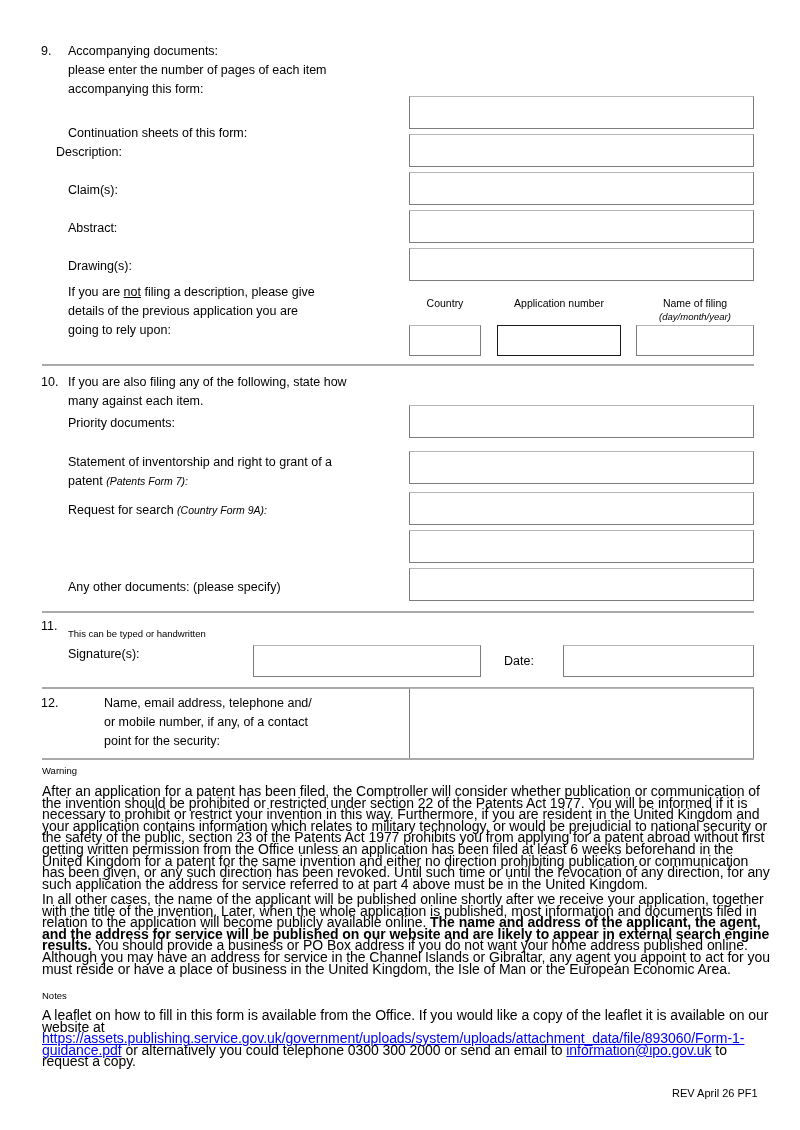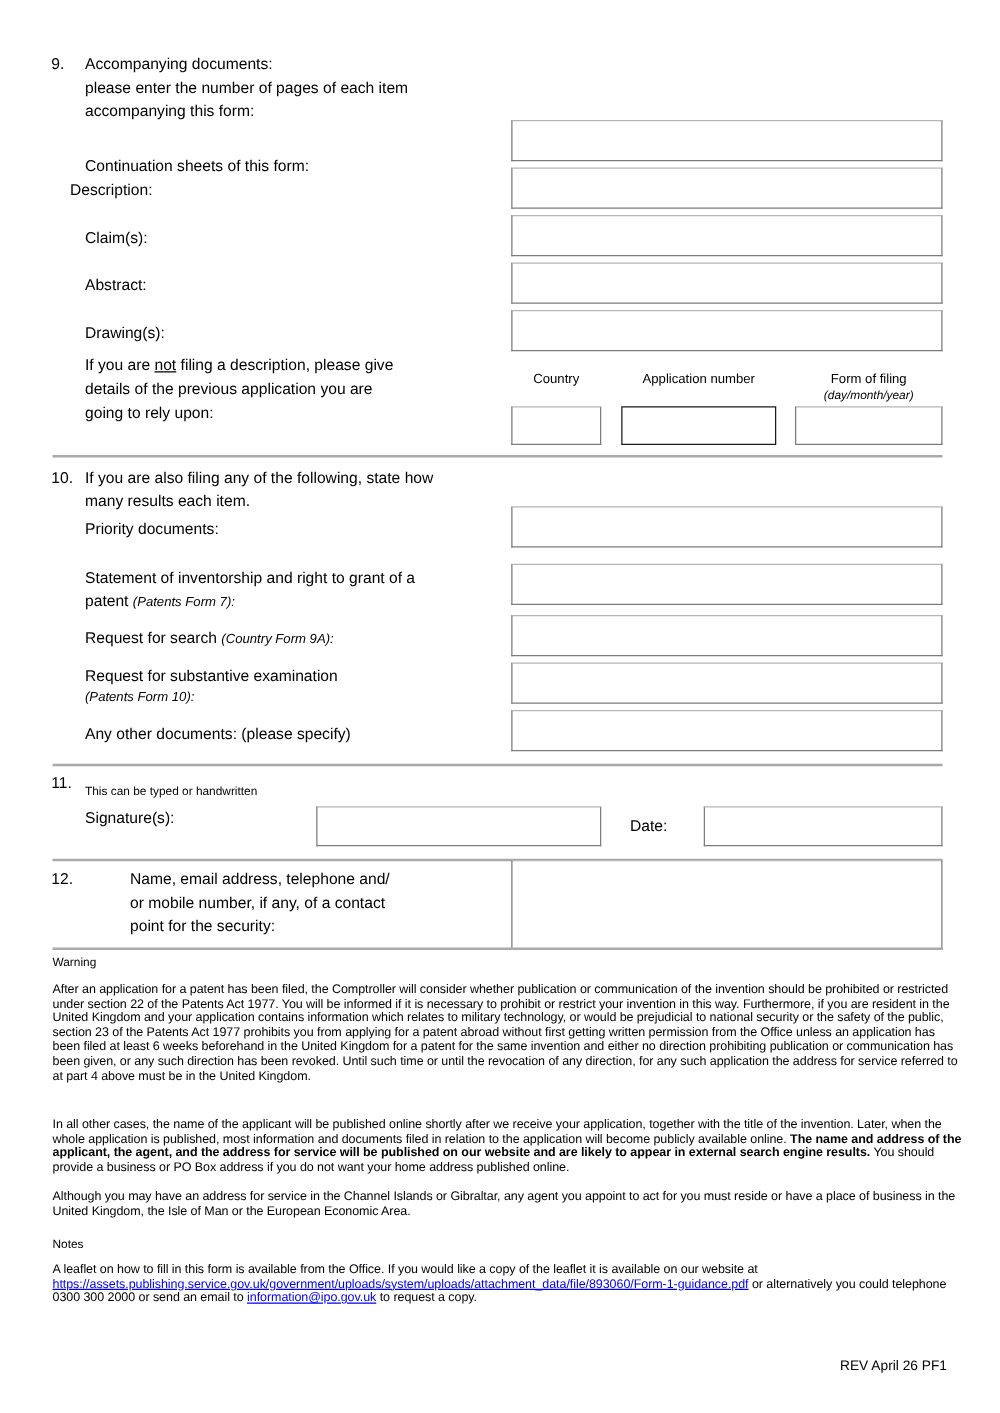--- a/index.html
+++ b/index.html
@@ -83,21 +83,21 @@
   }
 
   
   .note-head {
     position: absolute;
     font-size: 9.5px;
     line-height: 13px;
   }
   .para {
     position: absolute;
-    font-size: 10px;
+    font-size: 14px;
     line-height: 11.6px;
     text-align: left;
     letter-spacing: -0.05px;
   }
   .para b { font-weight: bold; }
   .para .lnk {
     text-decoration: underline;
   }
   .footer {
     position: absolute;
@@ -131,49 +131,45 @@
 
   <div class="qtext" style="left:68px; top:283px; width:340px;">
     <span>If you are </span><u class="und">not</u><span> filing a description, please give</span><br>
     <span>details of the previous application you are</span><br>
     <span>going to rely upon:</span>
   </div>
 
   <div class="colhead" style="left:409px; top:296px; width:72px;">Country</div>
   <div class="colhead" style="left:497px; top:296px; width:124px;">Application number</div>
   <div class="colhead" style="left:636px; top:296px; width:118px;">
-    <span>Form of filing</span>
+    <span>Name of filing</span>
     <span class="sub">(day/month/year)</span>
   </div>
 
   <div class="box" style="left:409px; top:325px; width:72px; height:31px;"></div>
   <div class="box strong" style="left:497px; top:325px; width:124px; height:31px;"></div>
   <div class="box" style="left:636px; top:325px; width:118px; height:31px;"></div>
 
   <div class="rule" style="left:42px; top:364px; width:712px;"></div>
 
   <div class="num" style="left:41px; top:373px;">10.</div>
   <div class="qtext" style="left:68px; top:373px; width:340px;">
     <span>If you are also filing any of the following, state how</span><br>
-    <span>many results each item.</span>
+    <span>many against each item.</span>
   </div>
 
   <div class="label" style="left:68px; top:414px;">Priority documents:</div>
 
   <div class="qtext" style="left:68px; top:453px; width:340px;">
     <span>Statement of inventorship and right to grant of a</span><br>
     <span>patent </span><span class="ital">(Patents Form 7):</span>
   </div>
 
   <div class="label" style="left:68px; top:501px;"><span>Request for search </span><span class="ital">(Country Form 9A):</span></div>
 
-  <div class="qtext" style="left:68px; top:533px; width:340px; line-height:16px;">
-    <span>Request for substantive examination</span><br>
-    <span class="ital">(Patents Form 10):</span>
-  </div>
 
   <div class="label" style="left:68px; top:578px;">Any other documents: (please specify)</div>
 
   <div class="box" style="left:409px; top:405px; width:345px; height:33px;"></div>
   <div class="box" style="left:409px; top:451px; width:345px; height:33px;"></div>
   <div class="box" style="left:409px; top:492px; width:345px; height:33px;"></div>
   <div class="box" style="left:409px; top:530px; width:345px; height:33px;"></div>
   <div class="box" style="left:409px; top:568px; width:345px; height:33px;"></div>
 
   <div class="rule" style="left:42px; top:611px; width:712px;"></div>

